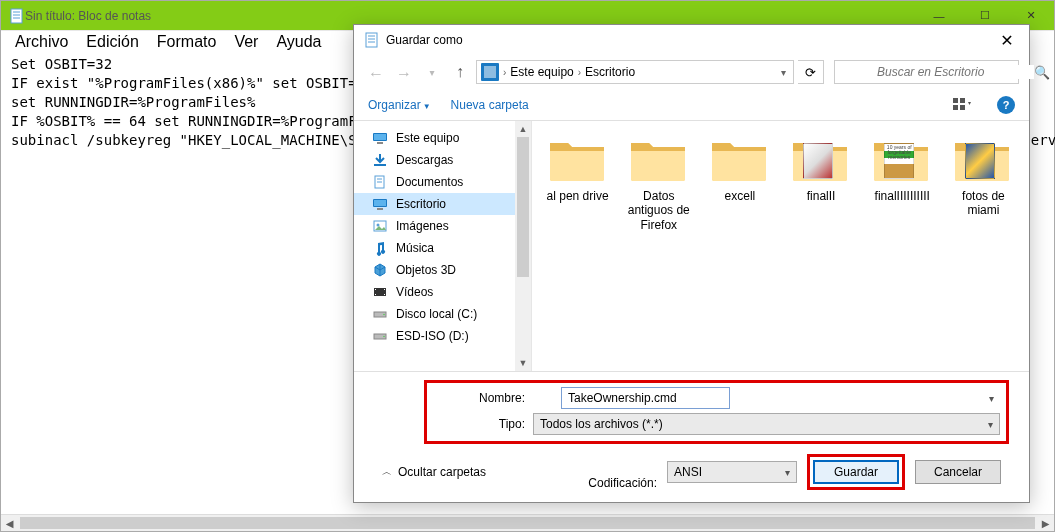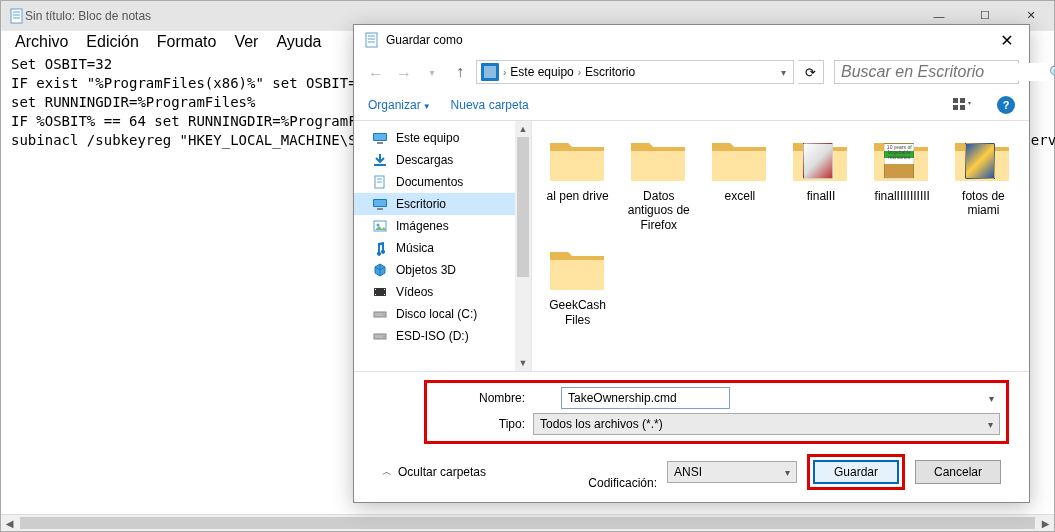--- a/index.html
+++ b/index.html
@@ -1,20 +1,20 @@
 <!DOCTYPE html>
 <html><head>
 <meta charset="utf-8">
 <style>
 * { box-sizing: border-box; margin: 0; padding: 0; font-family: "Segoe UI", Tahoma, sans-serif; }
 body { background: #fff; width: 1055px; height: 532px; overflow: hidden; position: relative; }
 
 
 .notepad { position: absolute; top: 0; left: 0; width: 1055px; height: 532px; border: 1px solid #aaa; background: #fff; }
-.np-titlebar { height: 30px; background: #e5e5e5; display: flex; align-items: center; padding-left: 8px; border-bottom: 1px solid #e8e8e8; }
+.np-titlebar { height: 30px; background: #84cc16; display: flex; align-items: center; padding-left: 8px; border-bottom: 1px solid #e8e8e8; }
 .np-title { font-size: 12px; color: #555; flex: 1; }
 .np-ctrl { width: 46px; height: 30px; display: flex; align-items: center; justify-content: center; color: #333; font-size: 11px; }
 .np-menubar { height: 20px; display: flex; padding-left: 6px; gap: 2px; }
 .np-menuitem { font-size: 16px; color: #000; padding: 2px 8px; }
 .np-body { position: relative; height: calc(100% - 50px - 18px); }
 .np-text { font-family: Consolas, monospace; font-size: 14px; padding: 4px 10px; white-space: pre; line-height: 1.35; }
 .np-scrollbar-h { position: absolute; bottom: 0; left: 0; right: 0; height: 17px; background: #f0f0f0; border-top: 1px solid #ddd; display: flex; align-items: center; }
 .np-scroll-arrow { width: 17px; height: 17px; display: flex; align-items: center; justify-content: center; font-size: 10px; color: #606060; }
 .np-scroll-thumb { flex: 1; margin: 2px; height: 12px; background: #cdcdcd; }
 
@@ -28,21 +28,21 @@
 .dlg-nav { height: 34px; display: flex; align-items: center; padding: 0 10px; gap: 4px; }
 .nav-btn { width: 24px; height: 24px; display: flex; align-items: center; justify-content: center; color: #bbb; font-size: 16px; }
 .nav-up { color: #555; }
 .breadcrumb { flex: 1; height: 24px; border: 1px solid #ccc; display: flex; align-items: center; padding: 0 4px; gap: 4px; font-size: 12px; }
 .bc-icon { width: 18px; height: 18px; background: #1979c3; border-radius: 1px; position: relative; }
 .bc-icon::after { content: ""; position: absolute; inset: 3px; background: #fff; opacity: .5; }
 .bc-sep { color: #666; font-size: 10px; }
 .bc-refresh { width: 26px; height: 24px; border: 1px solid #ccc; border-left: none; display: flex; align-items: center; justify-content: center; font-size: 13px; }
 .bc-dropdown { color: #666; font-size: 10px; padding: 0 3px; }
 .search { width: 185px; height: 24px; border: 1px solid #ccc; display: flex; align-items: center; padding: 0 6px; margin-left: 6px; }
-.search input { border: none; outline: none; flex: 1; font-size: 16px; font-style: italic; color: #777; }
+.search input { border: none; outline: none; flex: 1; font-size: 12px; font-style: italic; color: #777; margin-left: 36px; }
 .search-icon { font-size: 13px; color: #555; }
 
 .dlg-toolbar { height: 32px; display: flex; align-items: center; padding: 0 14px; gap: 20px; border-bottom: 1px solid #e0e0e0; }
 .tb-link { font-size: 12px; color: #186fbf; }
 .tb-dropdown { font-size: 8px; color: #186fbf; margin-left: 2px; }
 .tb-spacer { flex: 1; }
 .tb-view, .tb-help { width: 28px; height: 22px; display: flex; align-items: center; justify-content: center; }
 .tb-help { background: #1979c3; border-radius: 50%; width: 18px; height: 18px; color: #fff; font-size: 11px; font-weight: bold; }
 
 .dlg-main { flex: 1; display: flex; overflow: hidden; }
@@ -322,28 +322,20 @@
             <div class="folder-name">finalIIIIIIIIII</div>
           </div>
           <div class="folder">
             <div class="folder-icon"><svg class="folder-svg" viewBox="0 0 64 52">
                 <path d="M4 10 L22 10 L26 14 L58 14 L58 46 Q58 48 56 48 L6 48 Q4 48 4 46 Z" fill="#ffd980"></path>
                 <path d="M4 10 L22 10 L26 14 L58 14 L58 18 L4 18 Z" fill="#e8b752"></path>
                 <path d="M4 18 L58 18 L58 46 Q58 48 56 48 L6 48 Q4 48 4 46 Z" fill="#ffe3a0"></path>
               </svg><div class="thumb t5"></div></div>
             <div class="folder-name">fotos de miami</div>
           </div>
-          <div class="folder">
-            <div class="folder-icon"><svg class="folder-svg" viewBox="0 0 64 52">
-                <path d="M4 10 L22 10 L26 14 L58 14 L58 46 Q58 48 56 48 L6 48 Q4 48 4 46 Z" fill="#ffd980"></path>
-                <path d="M4 10 L22 10 L26 14 L58 14 L58 18 L4 18 Z" fill="#e8b752"></path>
-                <path d="M4 18 L58 18 L58 46 Q58 48 56 48 L6 48 Q4 48 4 46 Z" fill="#ffe3a0"></path>
-              </svg></div>
-            <div class="folder-name">GeekCash Files</div>
-          </div>
         </div>
     </div>
   </div>
 
   <div class="dlg-bottom">
     <div class="red-box">
       <div class="form-row">
         <div class="form-label">Nombre:</div>
         <div class="input-wrap">
           <input class="form-input" value="TakeOwnership.cmd" style="">

